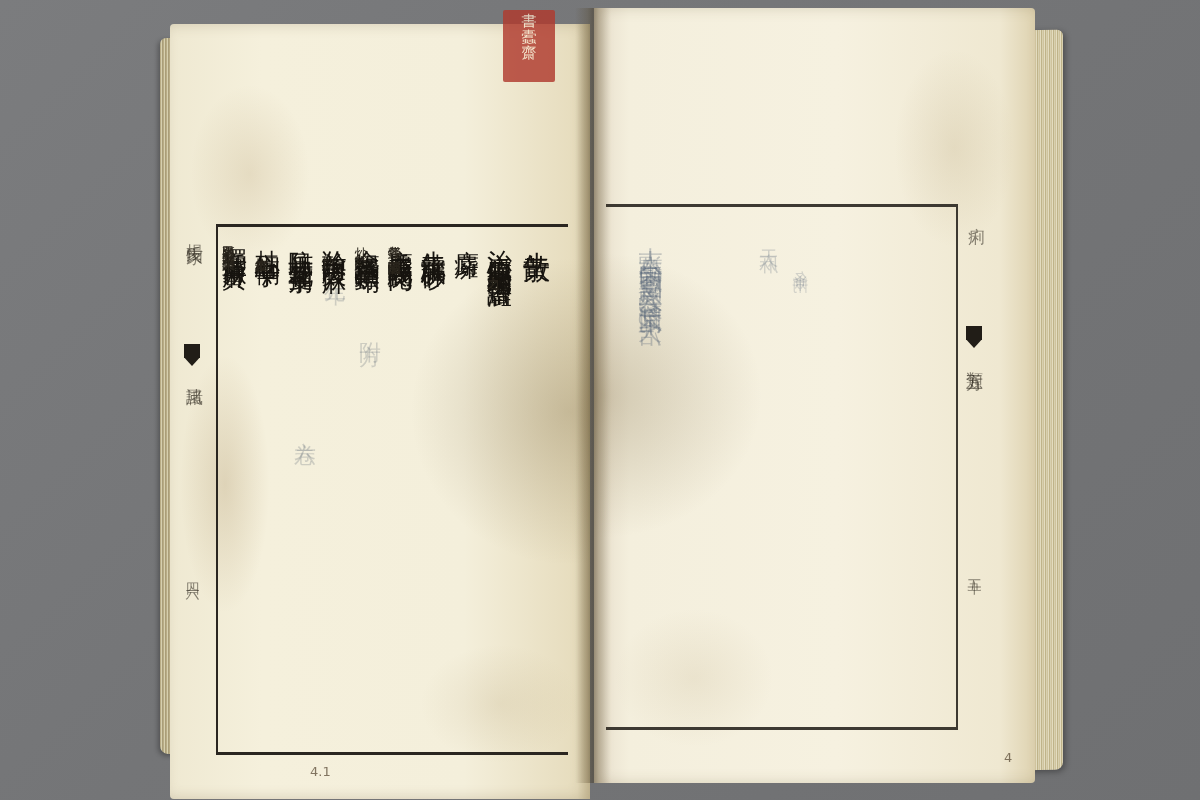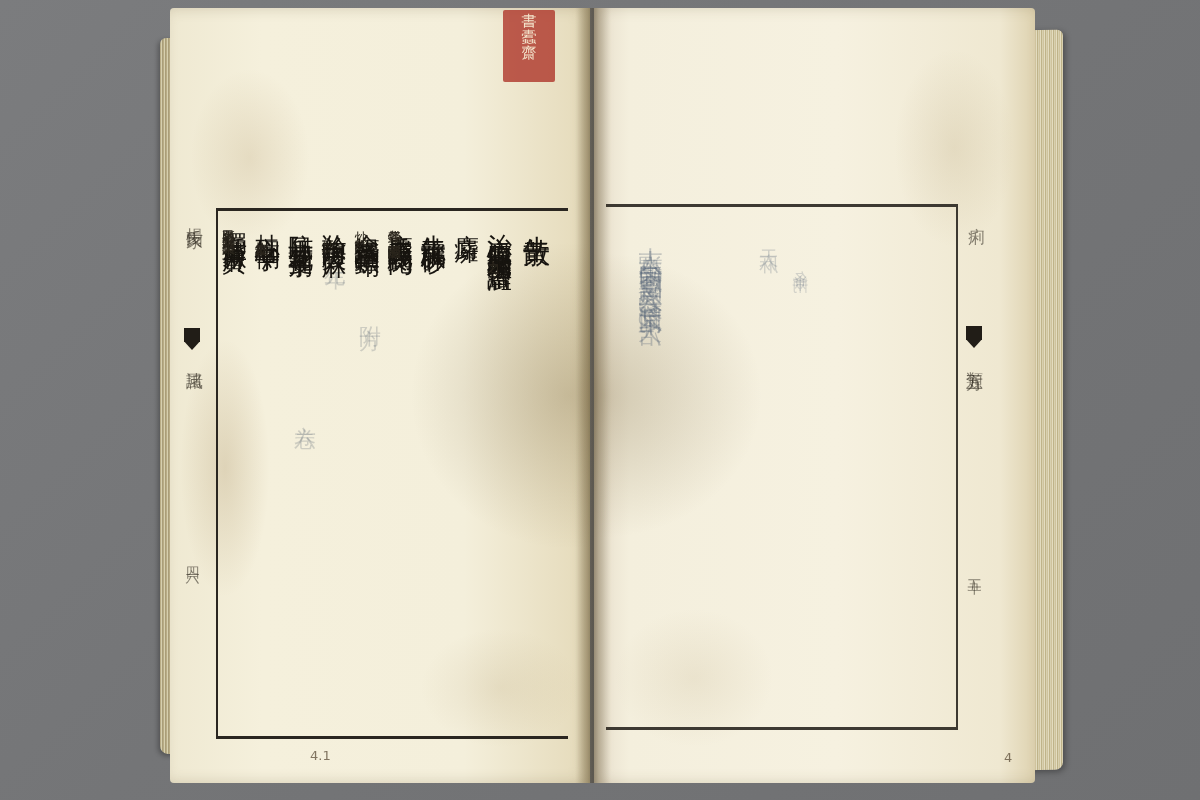--- a/index.html
+++ b/index.html
@@ -69,20 +69,21 @@
     background: #f3eeda;
   }
   .page-left {
     left: 0px;
     width: 420px;
     border-radius: 4px 0 0 4px;
     background:
       radial-gradient(ellipse at 95% 50%, rgba(120,100,60,0.30) 0%, rgba(120,100,60,0.0) 28%),
       linear-gradient(to right, #efe9d2 0%, #f5f0dc 22%, #f4efdb 70%, #e6dcbd 97%, #d4c8a4 100%);
     box-shadow: inset -6px 0 14px rgba(110,90,55,0.25);
+    margin-top: 16px;
   }
   .page-right {
     left: 424px;
     width: 441px;
     border-radius: 0 4px 4px 0;
     background:
       radial-gradient(ellipse at 2% 50%, rgba(120,100,60,0.28) 0%, rgba(120,100,60,0.0) 26%),
       linear-gradient(to right, #e7decb 0%, #f4efdd 8%, #f6f1e0 55%, #efe8d1 92%, #ded2b0 100%);
     box-shadow: inset 6px 0 14px rgba(110,90,55,0.22);
   }

